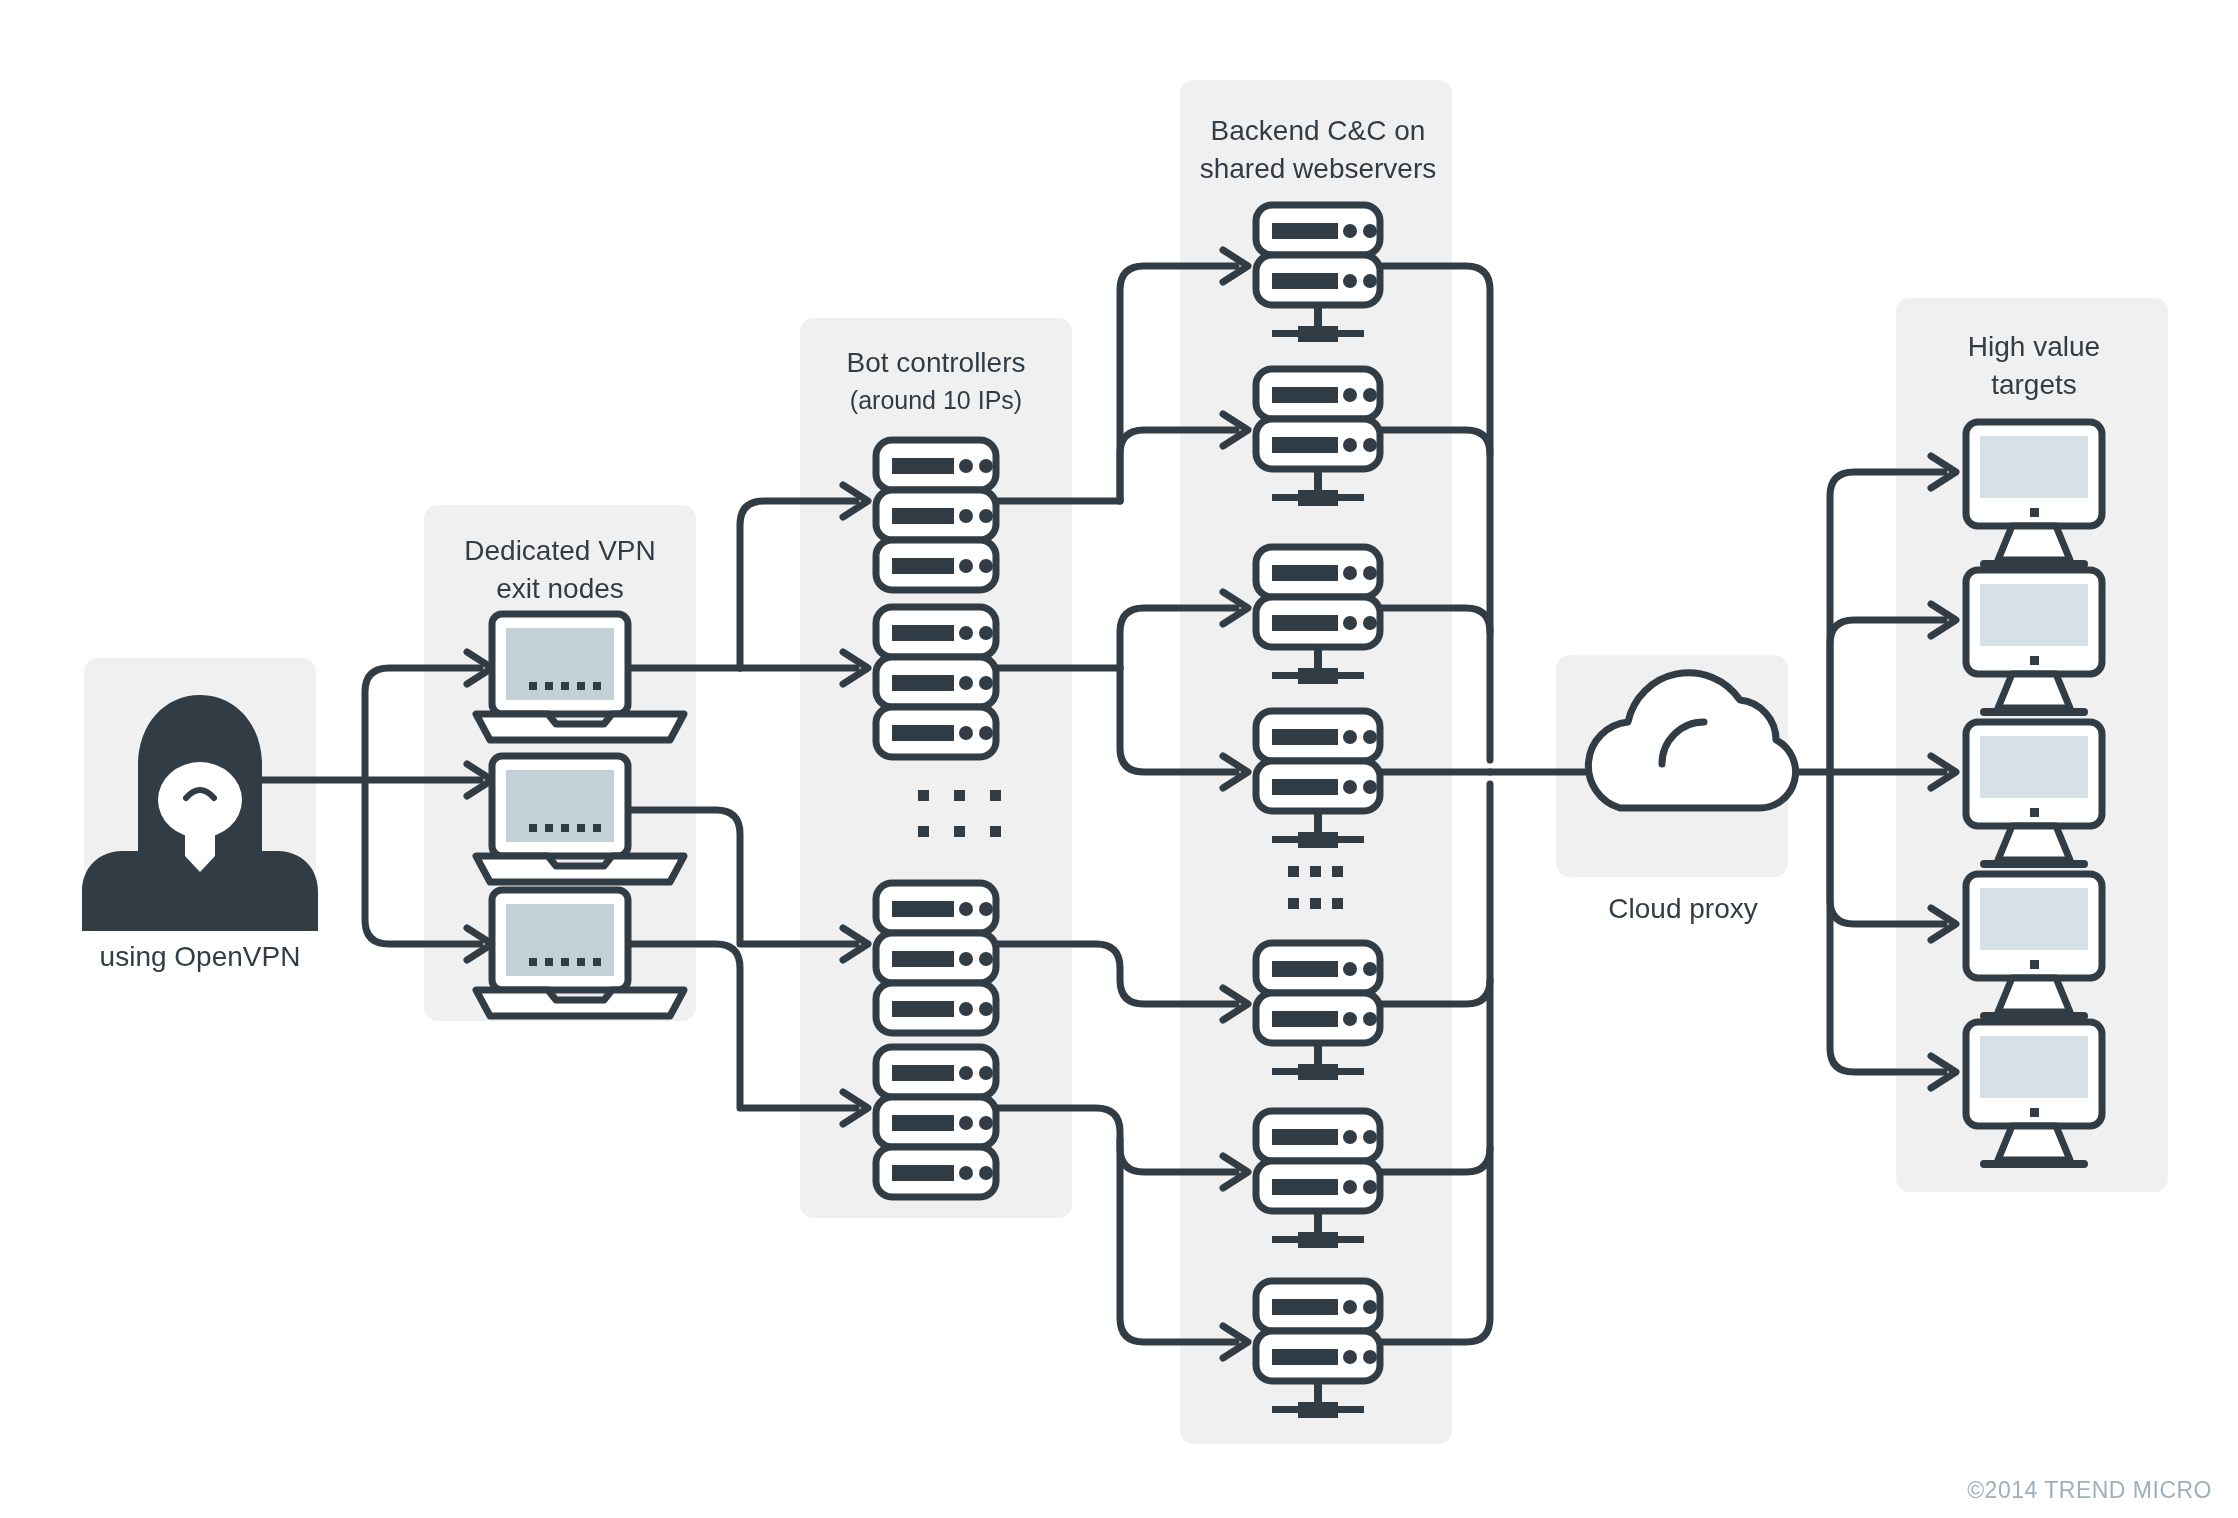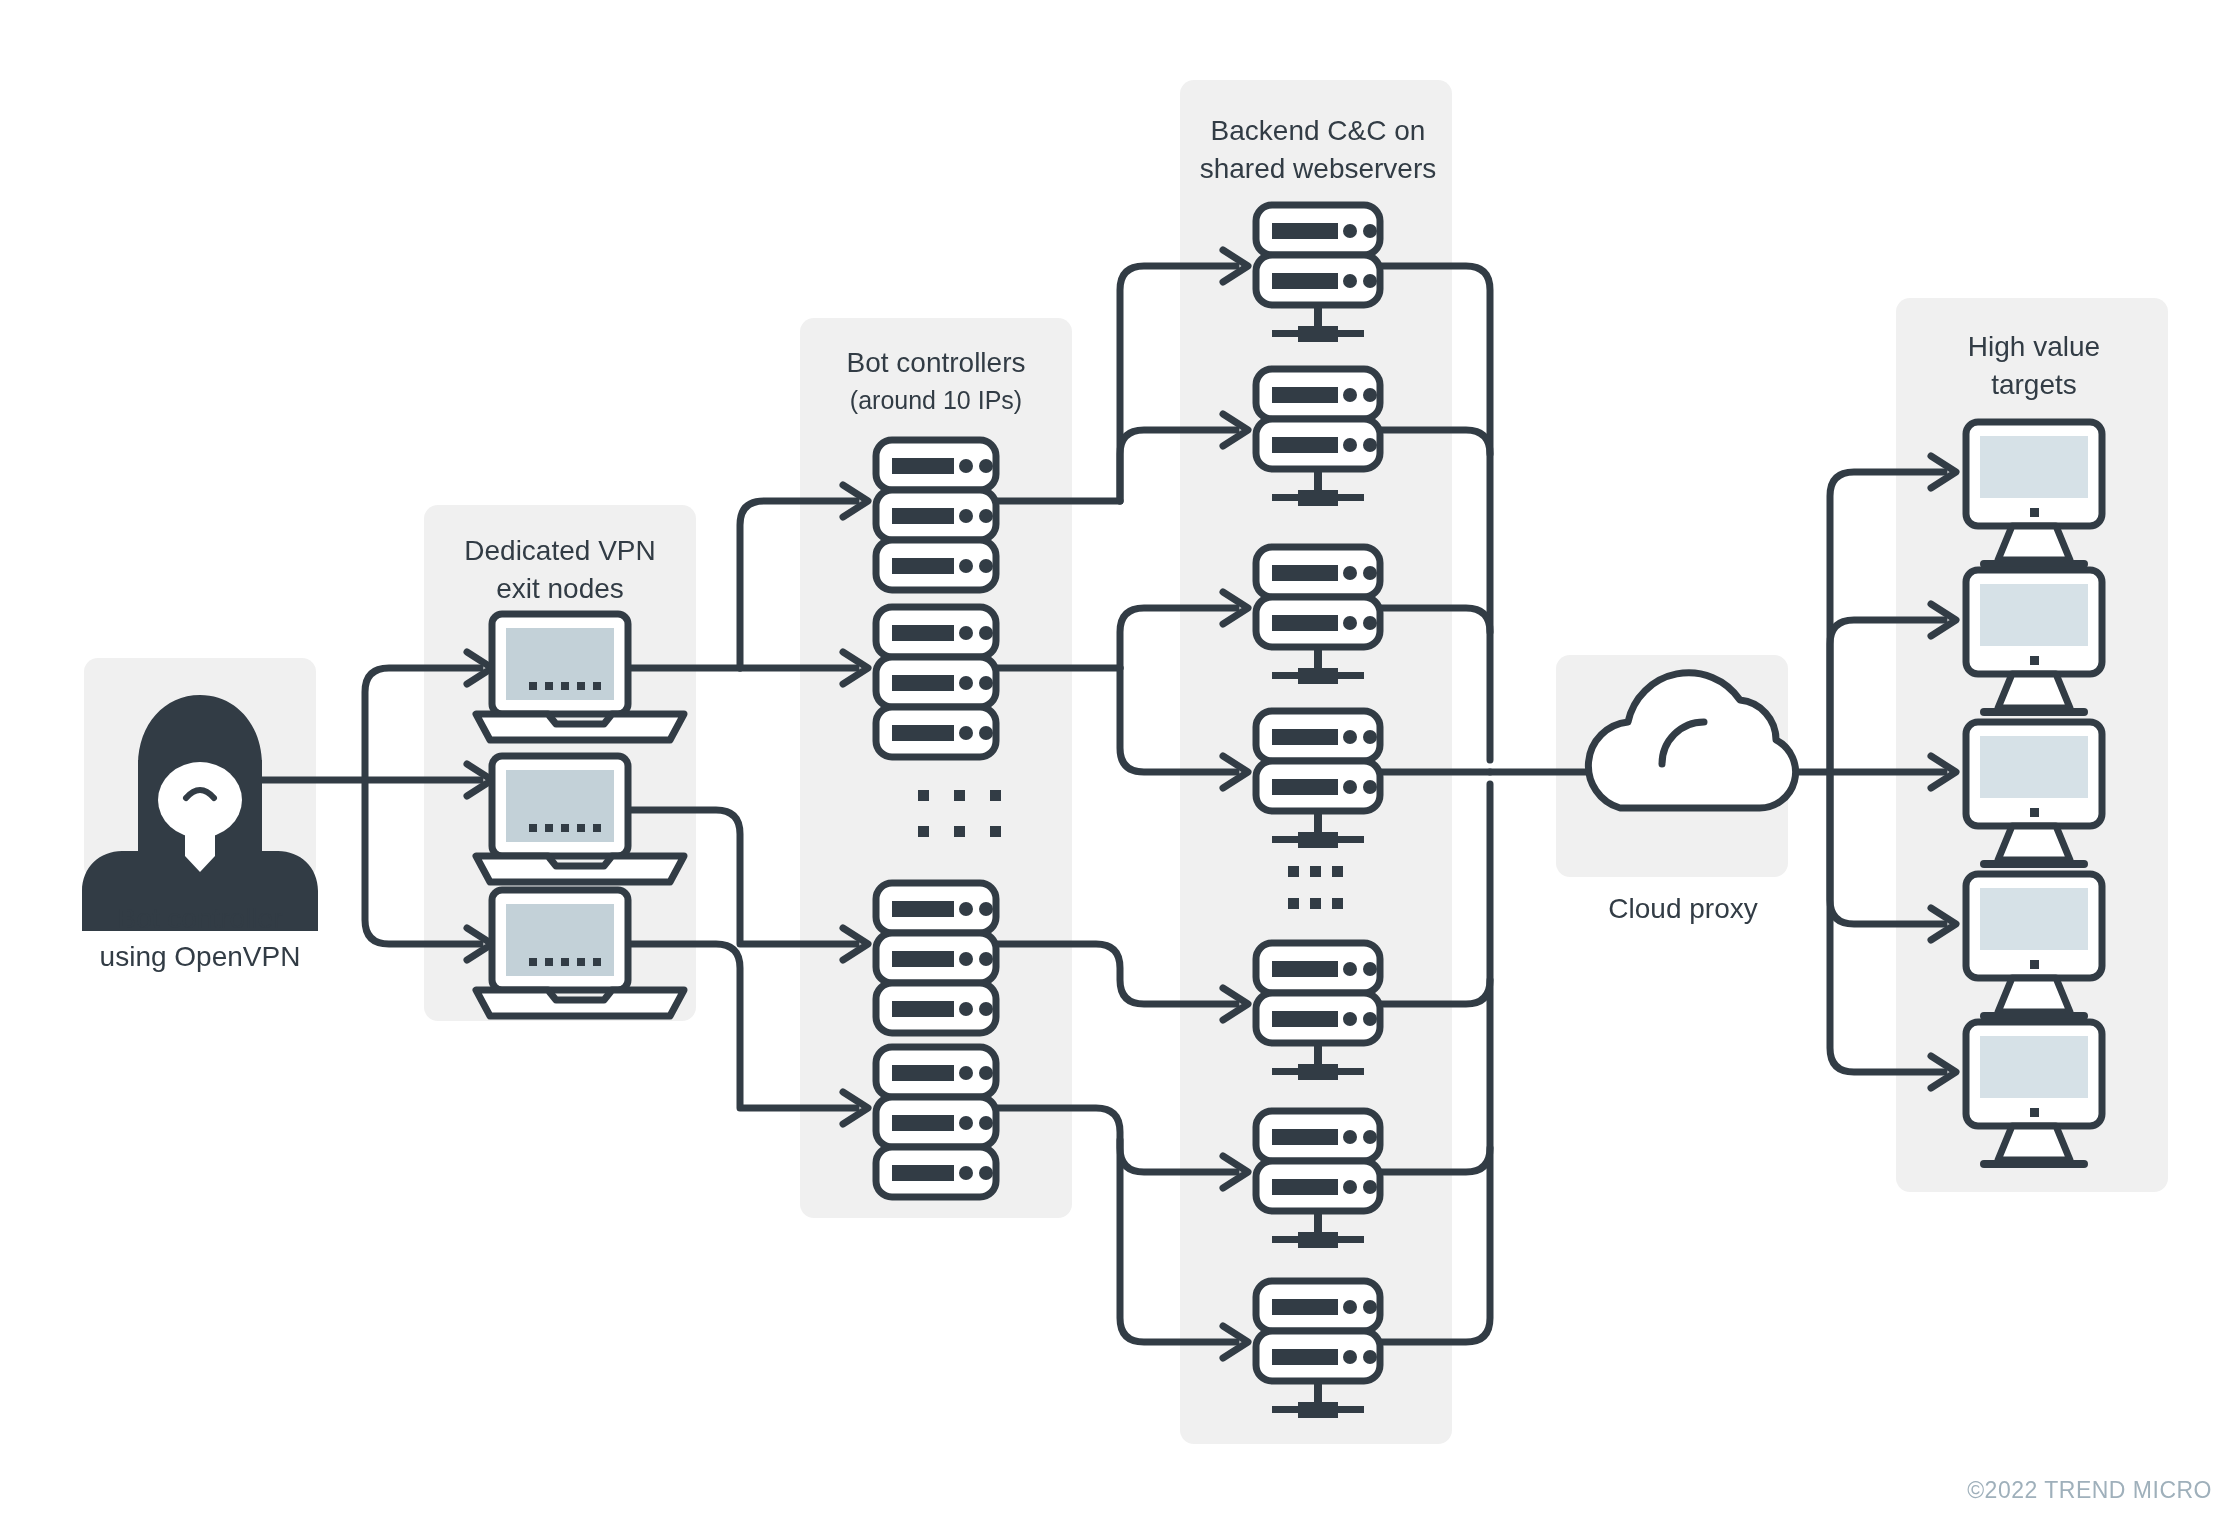--- a/index.html
+++ b/index.html
@@ -372,15 +372,15 @@
   <text class="lbl" x="1318" y="140">Backend C&amp;C on</text>
   <text class="lbl" x="1318" y="178">shared webservers</text>
 
   <text class="lbl" x="1683" y="918">Cloud proxy</text>
 
   <text class="lbl" x="2034" y="356">High value</text>
   <text class="lbl" x="2034" y="394">targets</text>
 
 </svg>
 
-<div class="credit">©2022 TREND MICRO</div>
+<div class="credit">©2014 TREND MICRO</div>
 
 </div>
 
 </body></html>

